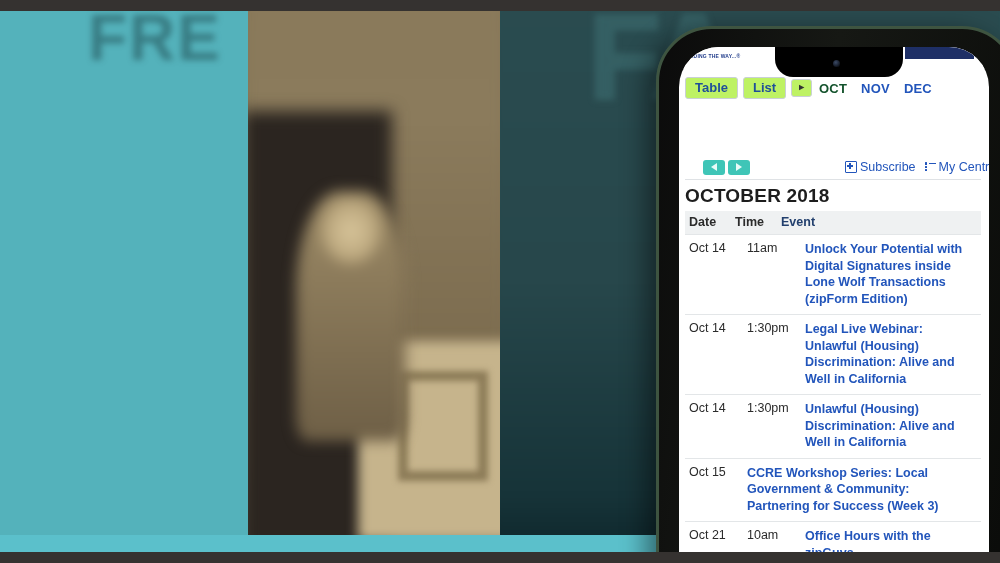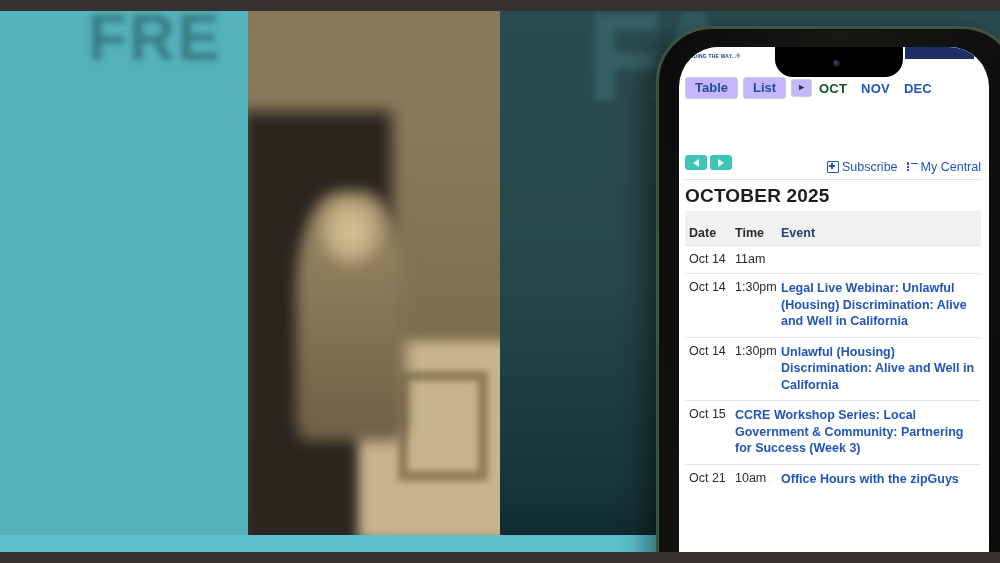--- a/index.html
+++ b/index.html
@@ -105,29 +105,29 @@
   
   .site-top{position:absolute;left:0;top:0;width:310px;height:22px;background:#fff;z-index:4;}
   .tagline{position:absolute;left:4px;top:5px;font-size:5px;font-weight:700;color:#1e3a8a;
     letter-spacing:.2px;white-space:nowrap;transform:scaleY(1.25);transform-origin:left top;}
   .navy-bar{position:absolute;right:0;top:0;width:84px;height:12px;background:#1e2f66;z-index:4;}
   .navy-bar-notch{position:absolute;right:12px;top:0;width:3px;height:12px;background:#fff;z-index:5;}
 
   
   .toolbar{position:absolute;left:6px;top:28px;width:298px;height:26px;display:flex;align-items:center;gap:0;}
   .tbtn{
-    font-size:13px;font-weight:700;color:#1f4e99;background:#c4b5fd;
+    font-size:13px;font-weight:700;color:#1f4e99;background:#bef264;
     border:1px solid #c9d0d6;padding:3px 9px;border-radius:3px;margin-right:5px;line-height:1.1;
   }
   .tbtn.sm{padding:3px 5px;font-size:9px;color:#333;margin-right:7px;}
   .mon{font-size:13px;font-weight:700;color:#2255bb;margin-right:14px;letter-spacing:.2px;}
   .mon.active{color:#14532d;}
 
   
-  .navrow{position:absolute;left:6px;top:108px;width:296px;height:24px;display:flex;}
+  .navrow{position:absolute;left:24px;top:108px;width:296px;height:24px;display:flex;align-items:center;}
   .arrows{display:flex;gap:3px;}
   .arrow{
     width:22px;height:15px;background:#3fc5b7;border-radius:3px;
     display:flex;align-items:center;justify-content:center;
   }
   .arrow .tri{width:0;height:0;border-top:4px solid transparent;border-bottom:4px solid transparent;}
   .tri-l{border-right:6px solid #e9fbf8;}
   .tri-r{border-left:6px solid #e9fbf8;}
   .navrow .spacer{flex:1;}
   .link{font-size:12.5px;color:#2255bb;display:flex;align-items:center;gap:3px;margin-left:9px;white-space:nowrap;}
@@ -139,22 +139,22 @@
   .list-ico i:nth-child(1){top:0;} .list-ico i:nth-child(2){top:3.5px;} .list-ico i:nth-child(3){top:7px;}
   .list-ico b{position:absolute;left:0;width:2.4px;height:2.4px;background:#2255bb;border-radius:.5px;}
   .list-ico b:nth-of-type(1){top:-.4px;} .list-ico b:nth-of-type(2){top:3.1px;} .list-ico b:nth-of-type(3){top:6.6px;}
 
   .rule{position:absolute;left:6px;top:132px;width:296px;height:1px;background:#dfe2e5;}
 
   .month-title{position:absolute;left:6px;top:138px;font-size:19px;font-weight:700;color:#1d1d1d;letter-spacing:.2px;}
 
   
   .tbl{position:absolute;left:6px;top:164px;width:296px;font-size:12.5px;}
-  .tbl .thead{display:flex;background:#eff1f2;font-weight:700;color:#23406e;padding:15px 0 5px 0;}
-  .tbl .row{display:flex;border-top:1px solid #e3e6e8;padding:6px 0 7px 0;}
+  .tbl .thead{display:flex;background:#eff1f2;font-weight:700;color:#23406e;padding:4px 0 5px 0;}
+  .tbl .row{display:flex;border-top:1px solid #e3e6e8;padding:6px 0 7px 0;gap:12px;}
   .tbl .row:first-of-type{border-top:none;}
   .c-date{width:46px;padding-left:4px;color:#2b2b2b;flex:none;}
   .c-time{width:46px;color:#2b2b2b;flex:none;}
   .c-event{flex:1;padding-right:6px;}
   .thead .c-event{color:#23406e;}
   .ev-link{color:#2255bb;font-weight:700;line-height:1.32;text-decoration:none;display:block;}
 </style>
 </head>
 <body>
 
@@ -229,32 +229,35 @@
               <i></i>
               <i></i>
               <i></i>
           </span>
           <span>My Central</span>
         </span>
       </div>
 
       <div class="rule"></div>
 
-      <div class="month-title">OCTOBER 2025</div>
+      <div class="month-title">OCTOBER 2018</div>
 
       <div class="tbl">
         <div class="thead">
           <span class="c-date">Date</span>
           <span class="c-time">Time</span>
           <span class="c-event">Event</span>
         </div>
 
         <div class="row">
           <span class="c-date">Oct 14</span>
           <span class="c-time">11am</span>
+          <span class="c-event">
+              <a class="ev-link" href="#">Unlock Your Potential with Digital Signatures inside Lone Wolf Transactions (zipForm Edition)</a>
+            </span>
         </div>
 
         <div class="row">
           <span class="c-date">Oct 14</span>
           <span class="c-time">1:30pm</span>
           <span class="c-event">
               <a class="ev-link" href="#">Legal Live Webinar: Unlawful (Housing) Discrimination: Alive and Well in California</a>
             </span>
         </div>
 

